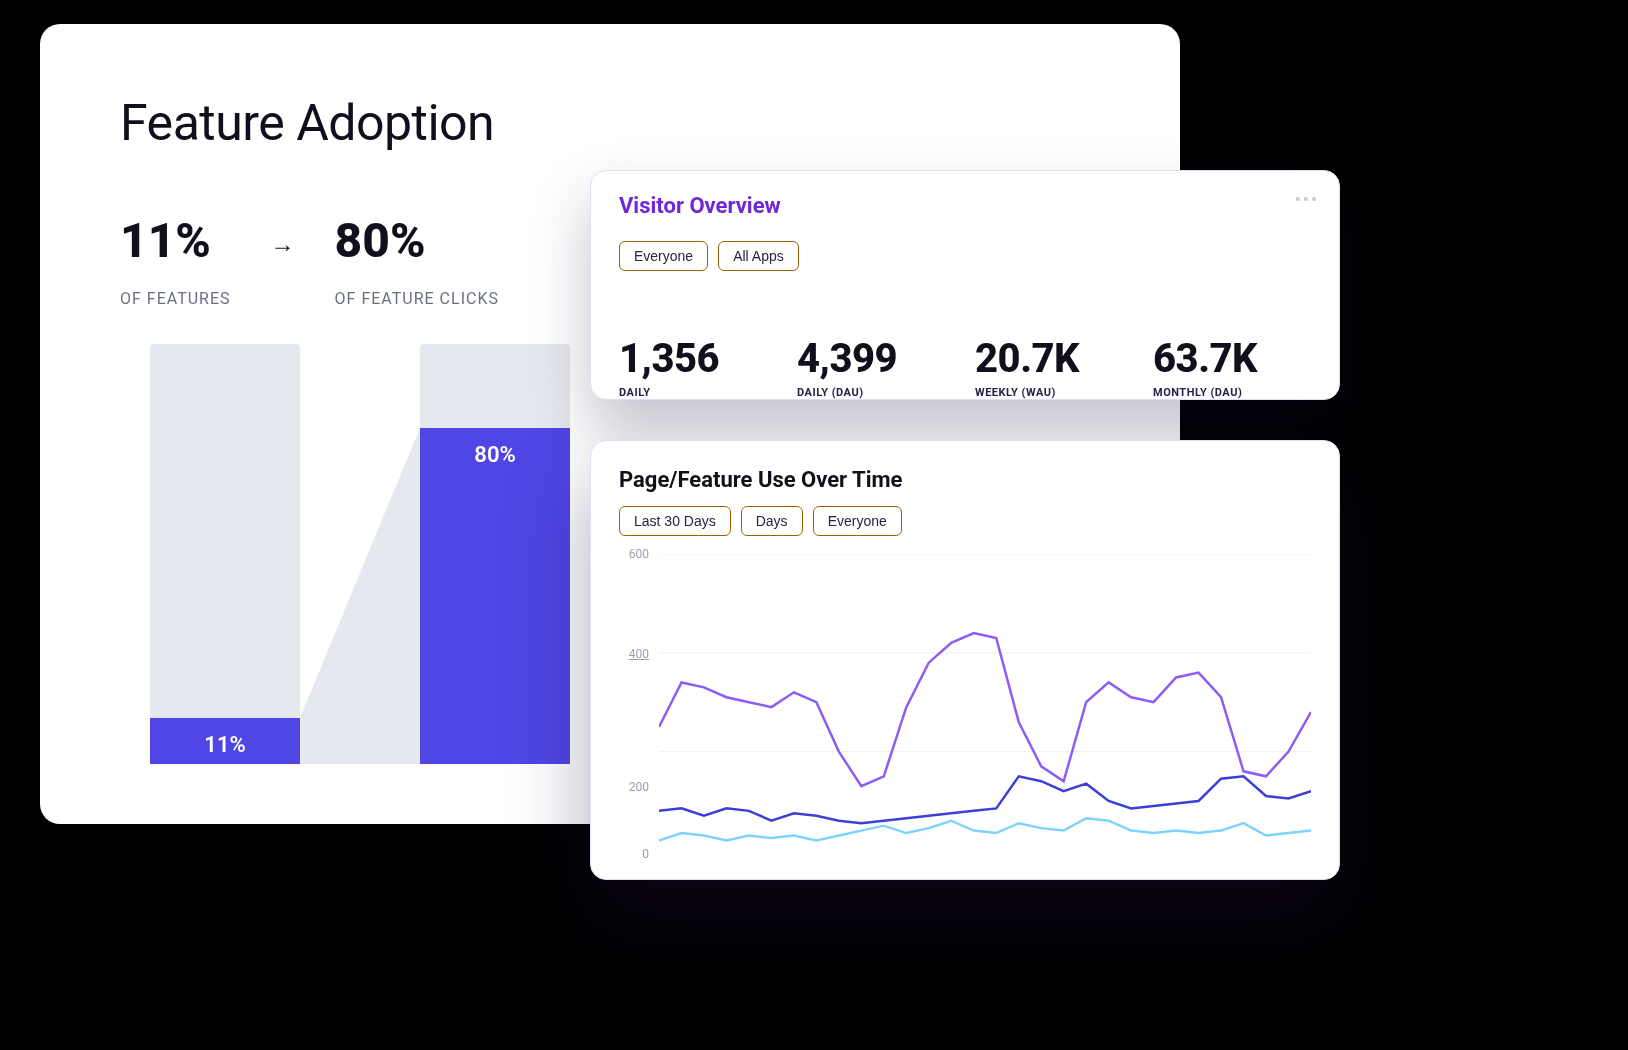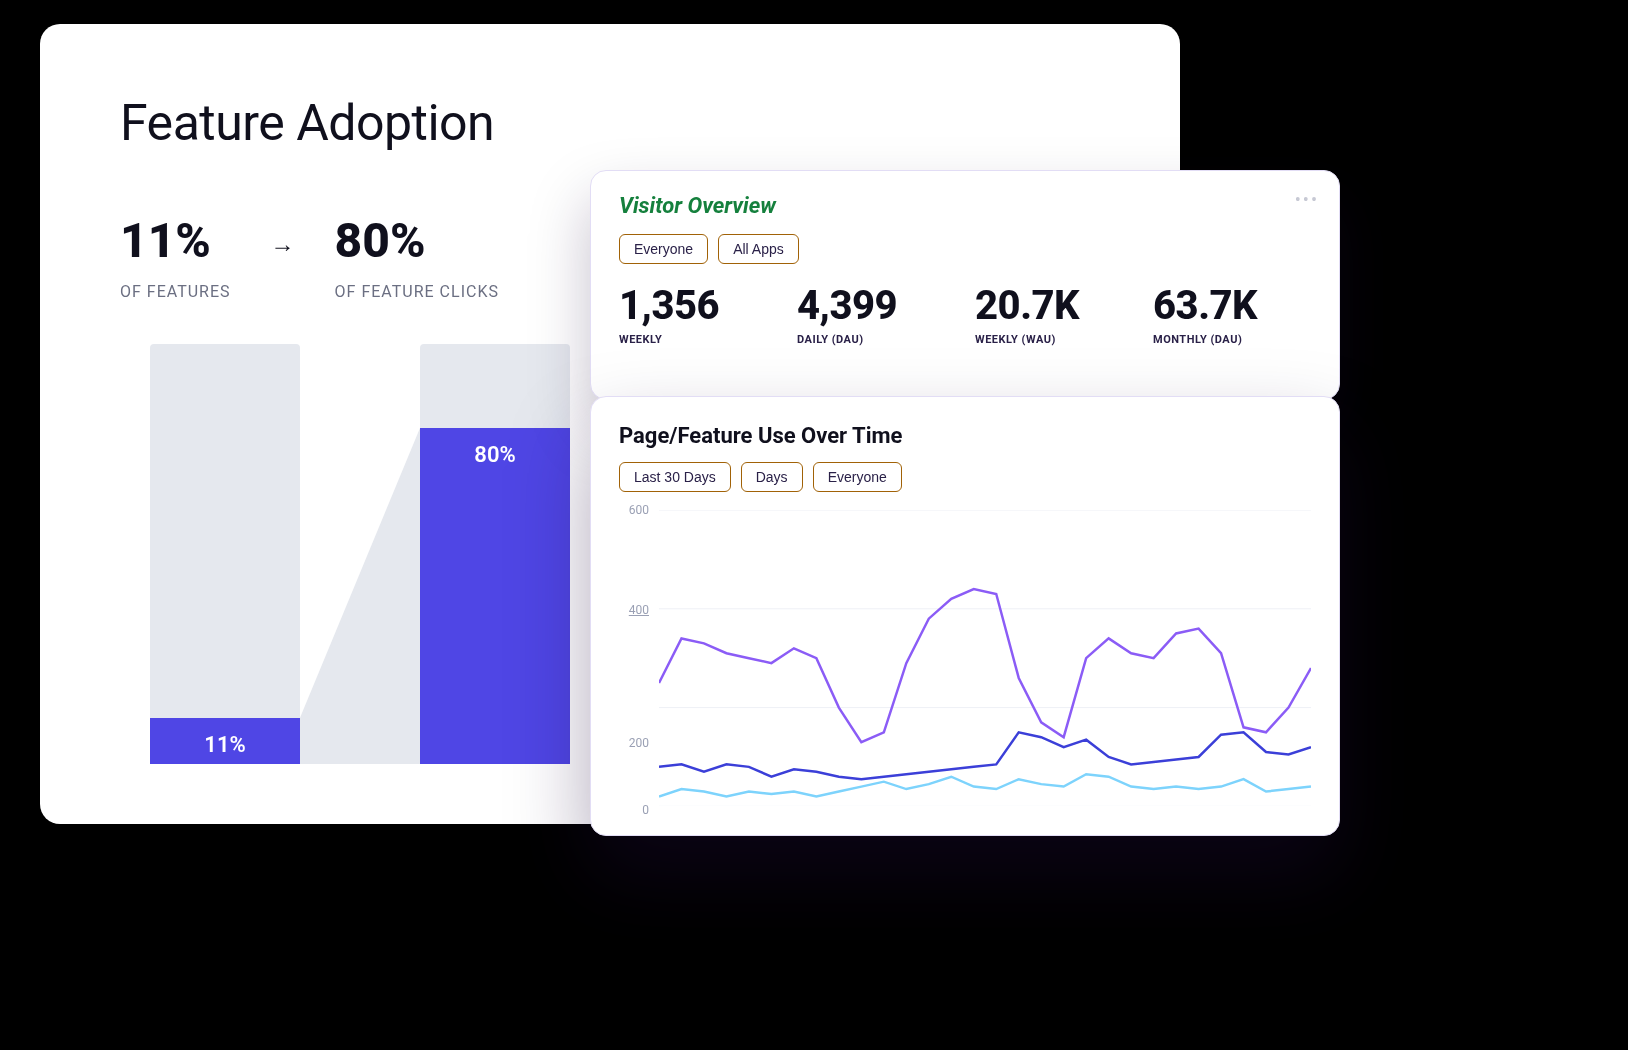--- a/index.html
+++ b/index.html
@@ -40,21 +40,21 @@
   .fa-stat { }
   .fa-stat-val {
     font-size: 48px;
     font-weight: 800;
     color: #10101d;
   }
   .fa-stat-lbl {
     font-size: 16px;
     letter-spacing: 1px;
     color: #6b6f82;
-    margin-top: 13px;
+    margin-top: 20px;
   }
   .fa-arrow {
     margin-top: 18px;
     font-size: 24px;
     color: #10101d;
   }
   .fa-bars {
     position: absolute;
     left: 110px;
     bottom: 60px;
@@ -102,23 +102,22 @@
     height: 230px;
     background: #fff;
     border-radius: 16px;
     border: 1px solid #e2ddf5;
     padding: 22px 28px;
     box-shadow: 0 30px 60px rgba(31,12,60,.25);
   }
   .vo-title {
     font-size: 22px;
     font-weight: 700;
-    color: #15803d;
-    margin-bottom: 16px;
-    font-style: italic;
+    color: #6d28d9;
+    margin-bottom: 23px;
   }
   .vo-more {
     position: absolute;
     right: 20px;
     top: 18px;
     color: #c7c9d4;
     font-size: 18px;
     letter-spacing: 2px;
   }
   .chip-row { display: flex; gap: 10px; margin-bottom: 18px; }
@@ -129,40 +128,40 @@
     font-size: 14px;
     color: #2a2148;
     background: #fff;
     cursor: pointer;
   }
   .vo-metrics {
     display: flex;
     justify-content: space-between;
     gap: 20px;
   }
-  .vo-metric { flex: 1; }
+  .vo-metric { flex: 1; margin-top: 46px; }
   .vo-metric-val {
     font-size: 40px;
     font-weight: 800;
     color: #10101d;
     letter-spacing: -0.5px;
   }
   .vo-metric-lbl {
     font-size: 11px;
     font-weight: 700;
     letter-spacing: 0.5px;
     color: #2a2148;
     margin-top: 4px;
   }
 
   
   .card-pf {
     position: absolute;
     left: 590px;
-    top: 396px;
+    top: 440px;
     width: 750px;
     height: 440px;
     background: #fff;
     border-radius: 16px;
     border: 1px solid #e2ddf5;
     padding: 26px 28px 24px 28px;
     box-shadow: 0 40px 80px rgba(31,12,60,.35);
   }
   .pf-title {
     font-size: 22px;
@@ -243,21 +242,21 @@
   <div class="card-vo">
     <div class="vo-more">•••</div>
     <div class="vo-title">Visitor Overview</div>
     <div class="chip-row" id="vo-chips">
         <button class="chip">Everyone</button>
         <button class="chip">All Apps</button>
       </div>
     <div class="vo-metrics" id="vo-metrics">
         <div class="vo-metric">
           <div class="vo-metric-val">1,356</div>
-          <div class="vo-metric-lbl">WEEKLY</div>
+          <div class="vo-metric-lbl">DAILY</div>
         </div>
         <div class="vo-metric">
           <div class="vo-metric-val">4,399</div>
           <div class="vo-metric-lbl">DAILY (DAU)</div>
         </div>
         <div class="vo-metric">
           <div class="vo-metric-val">20.7K</div>
           <div class="vo-metric-lbl">WEEKLY (WAU)</div>
         </div>
         <div class="vo-metric">

